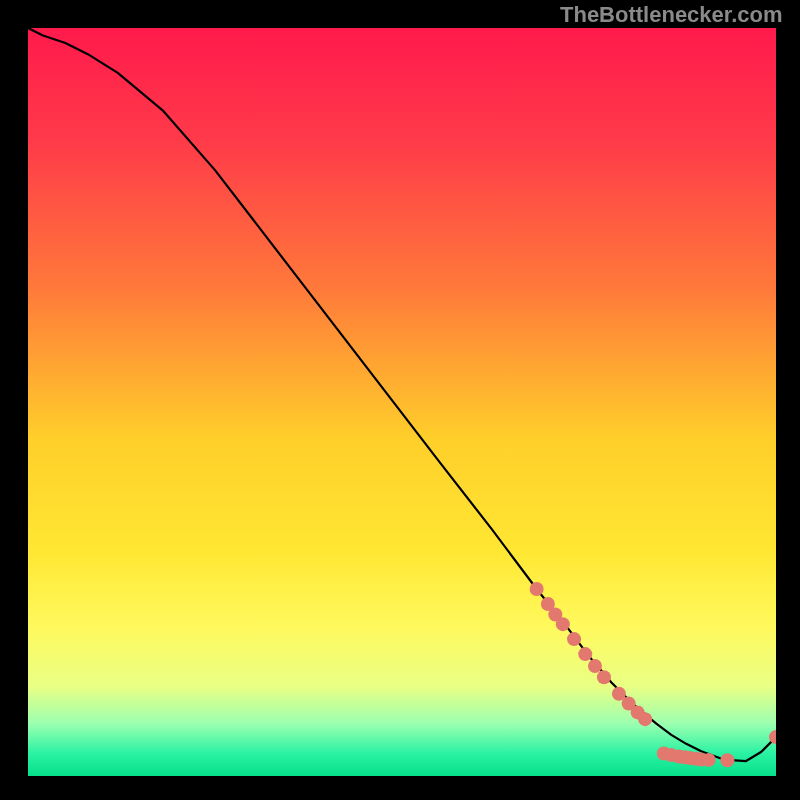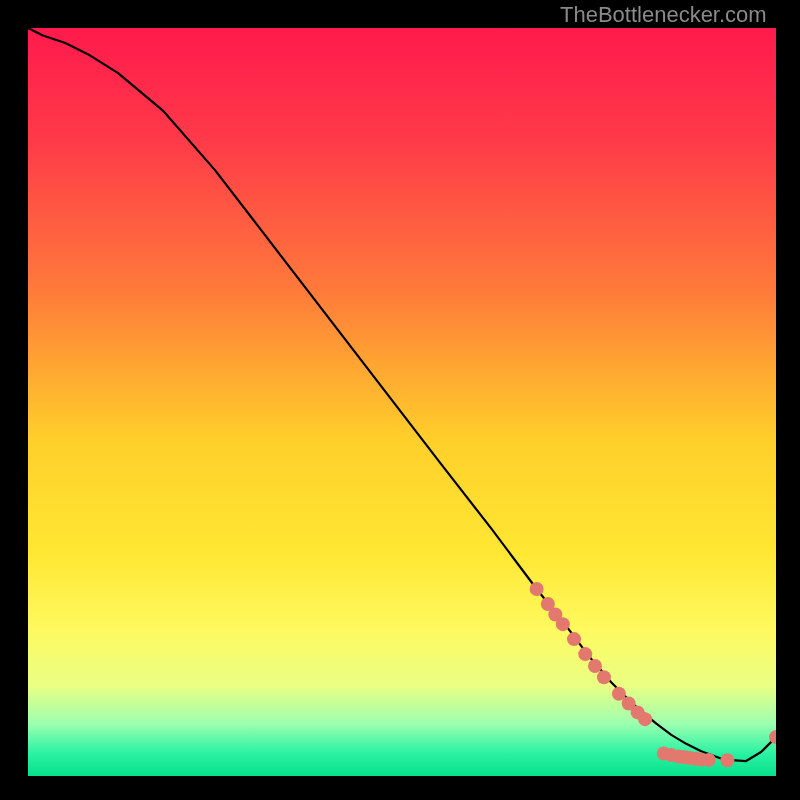--- a/index.html
+++ b/index.html
@@ -15,21 +15,21 @@
     width: 800px;
     height: 800px;
   }
   #plot-area {
     position: absolute;
     box-sizing: border-box;
   }
   #watermark {
     position: absolute;
     font-family: Arial, Helvetica, sans-serif;
-    font-weight: 400;
+    font-weight: 700;
     font-size: 22px;
     color: #8a8a8a;
   }
   svg { display: block; }
 </style>
 </head>
 <body>
 
 <div id="stage">
   <div id="plot-area" style="left: 28px; top: 28px; width: 748px; height: 748px;">

